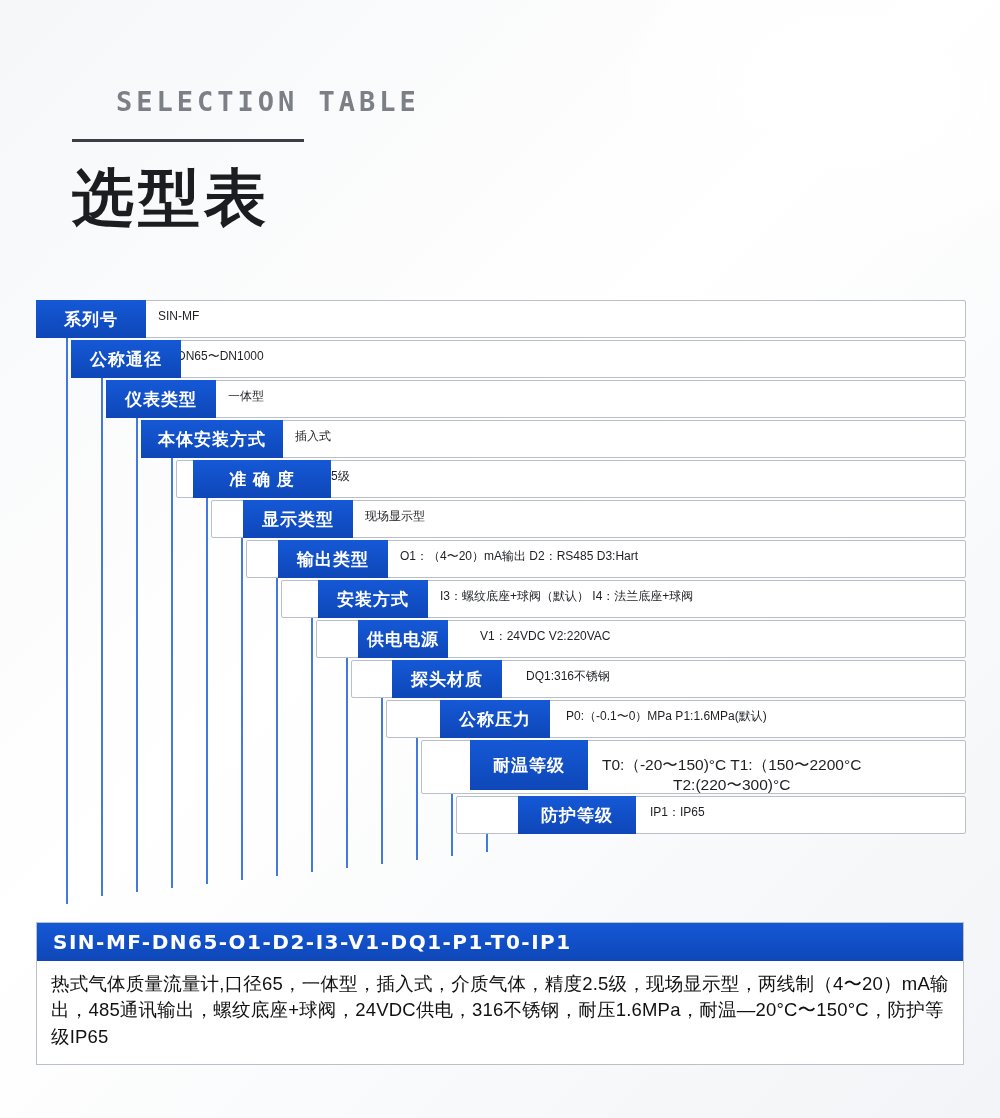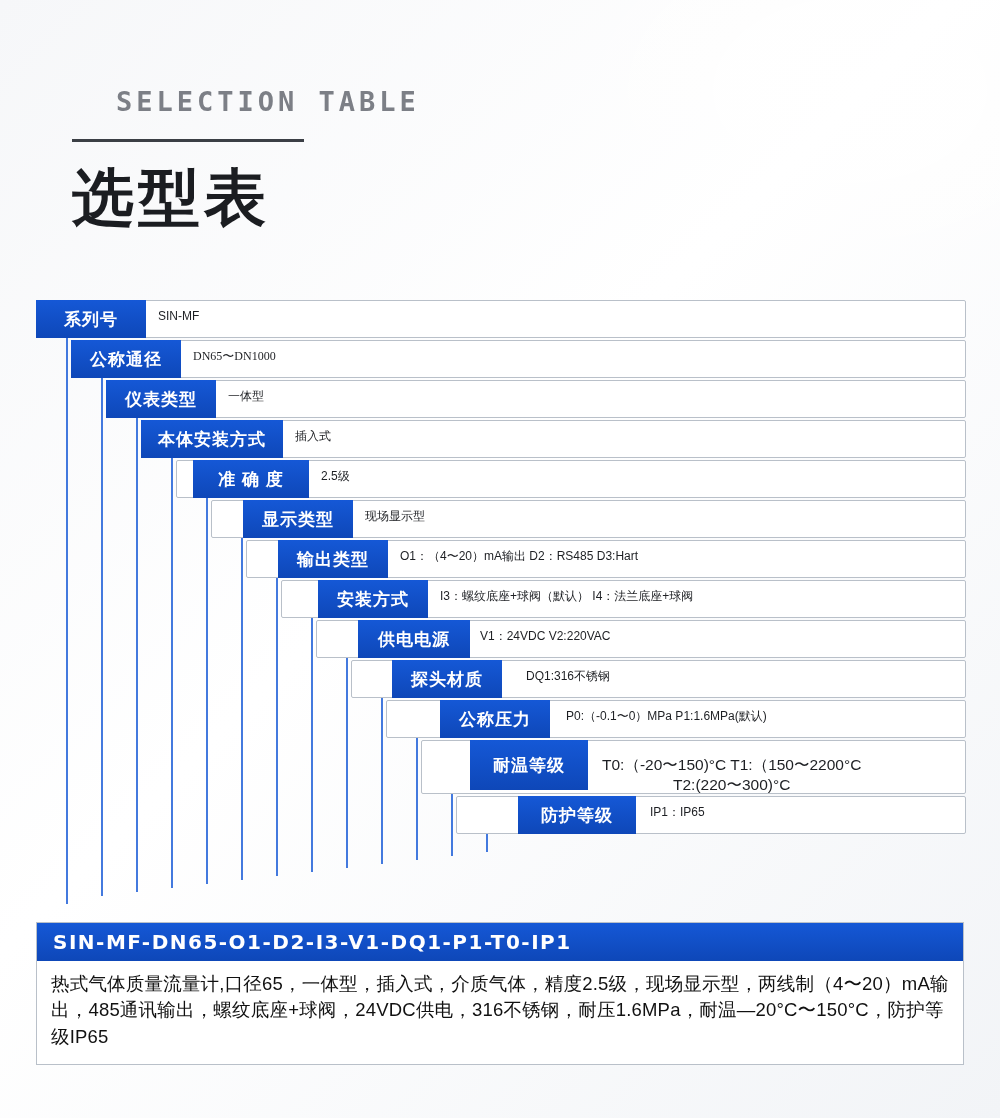--- a/index.html
+++ b/index.html
@@ -198,38 +198,38 @@
 
     <div class="row">
       <div class="line" style="left:0px;"></div>
       <div class="tag" style="left:0px; width:110px;">系列号</div>
       <div class="val" style="left:122px;">SIN-MF</div>
     </div>
 
     <div class="row">
       <div class="line" style="left:35px;"></div>
       <div class="tag" style="left:35px; width:110px;">公称通径</div>
-      <div class="val" style="left:157px;font-family:Liberation Serif, serif;">DN65〜DN1000</div>
+      <div class="val" style="left:141px;">DN65〜DN1000</div>
     </div>
 
     <div class="row">
       <div class="line" style="left:70px;"></div>
       <div class="tag" style="left:70px; width:110px;">仪表类型</div>
       <div class="val" style="left:192px;">一体型</div>
     </div>
 
     <div class="row">
       <div class="line" style="left:105px;"></div>
       <div class="tag" style="left:105px; width:142px;">本体安装方式</div>
       <div class="val" style="left:259px;">插入式</div>
     </div>
 
     <div class="row">
       <div class="line" style="left:140px;"></div>
-      <div class="tag" style="left:157px; width:116px;">准 确 度</div>
+      <div class="tag" style="left:157px; width:138px;">准 确 度</div>
       <div class="val" style="left:285px;">2.5级</div>
     </div>
 
     <div class="row">
       <div class="line" style="left:175px;"></div>
       <div class="tag" style="left:207px; width:110px;">显示类型</div>
       <div class="val" style="left:329px;">现场显示型</div>
     </div>
 
     <div class="row">
@@ -239,21 +239,21 @@
     </div>
 
     <div class="row">
       <div class="line" style="left:245px;"></div>
       <div class="tag" style="left:282px; width:110px;">安装方式</div>
       <div class="val" style="left:404px;">I3：螺纹底座+球阀（默认） I4：法兰底座+球阀</div>
     </div>
 
     <div class="row">
       <div class="line" style="left:280px;"></div>
-      <div class="tag" style="left:322px; width:112px;">供电电源</div>
+      <div class="tag" style="left:322px; width:90px;">供电电源</div>
       <div class="val" style="left:444px;">V1：24VDC V2:220VAC</div>
     </div>
 
     <div class="row">
       <div class="line" style="left:315px;"></div>
       <div class="tag" style="left:356px; width:110px;">探头材质</div>
       <div class="val" style="left:490px;">DQ1:316不锈钢</div>
     </div>
 
     <div class="row">

